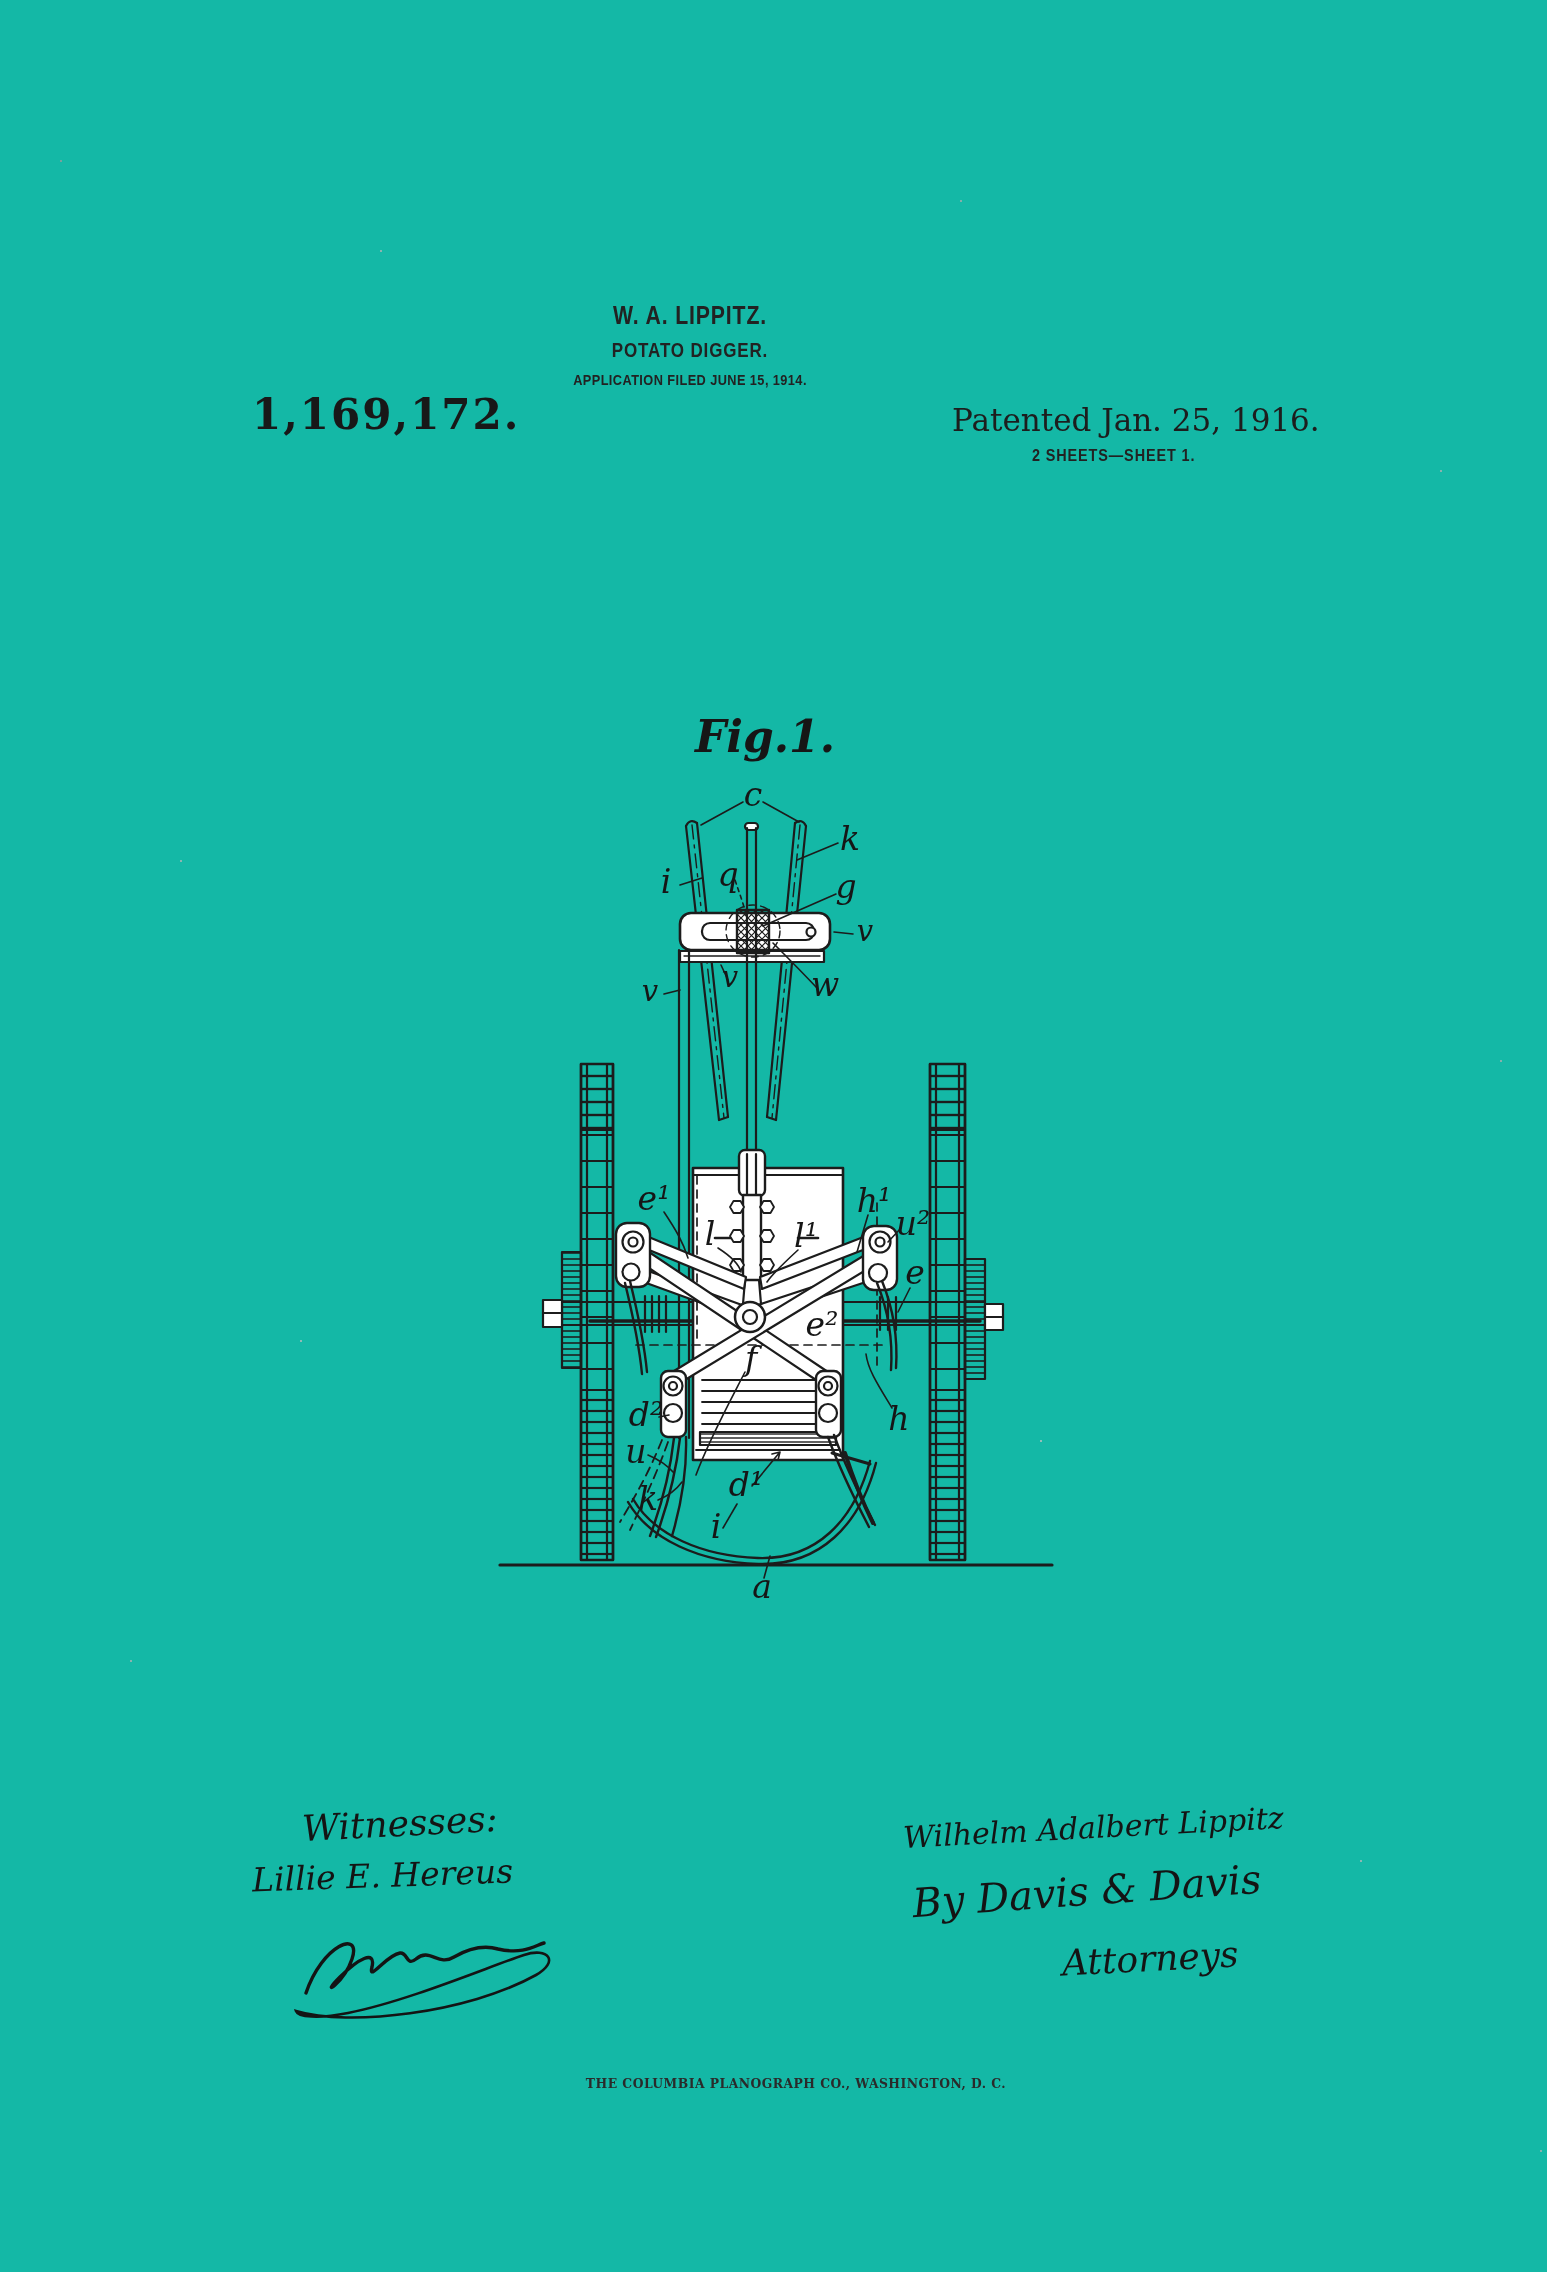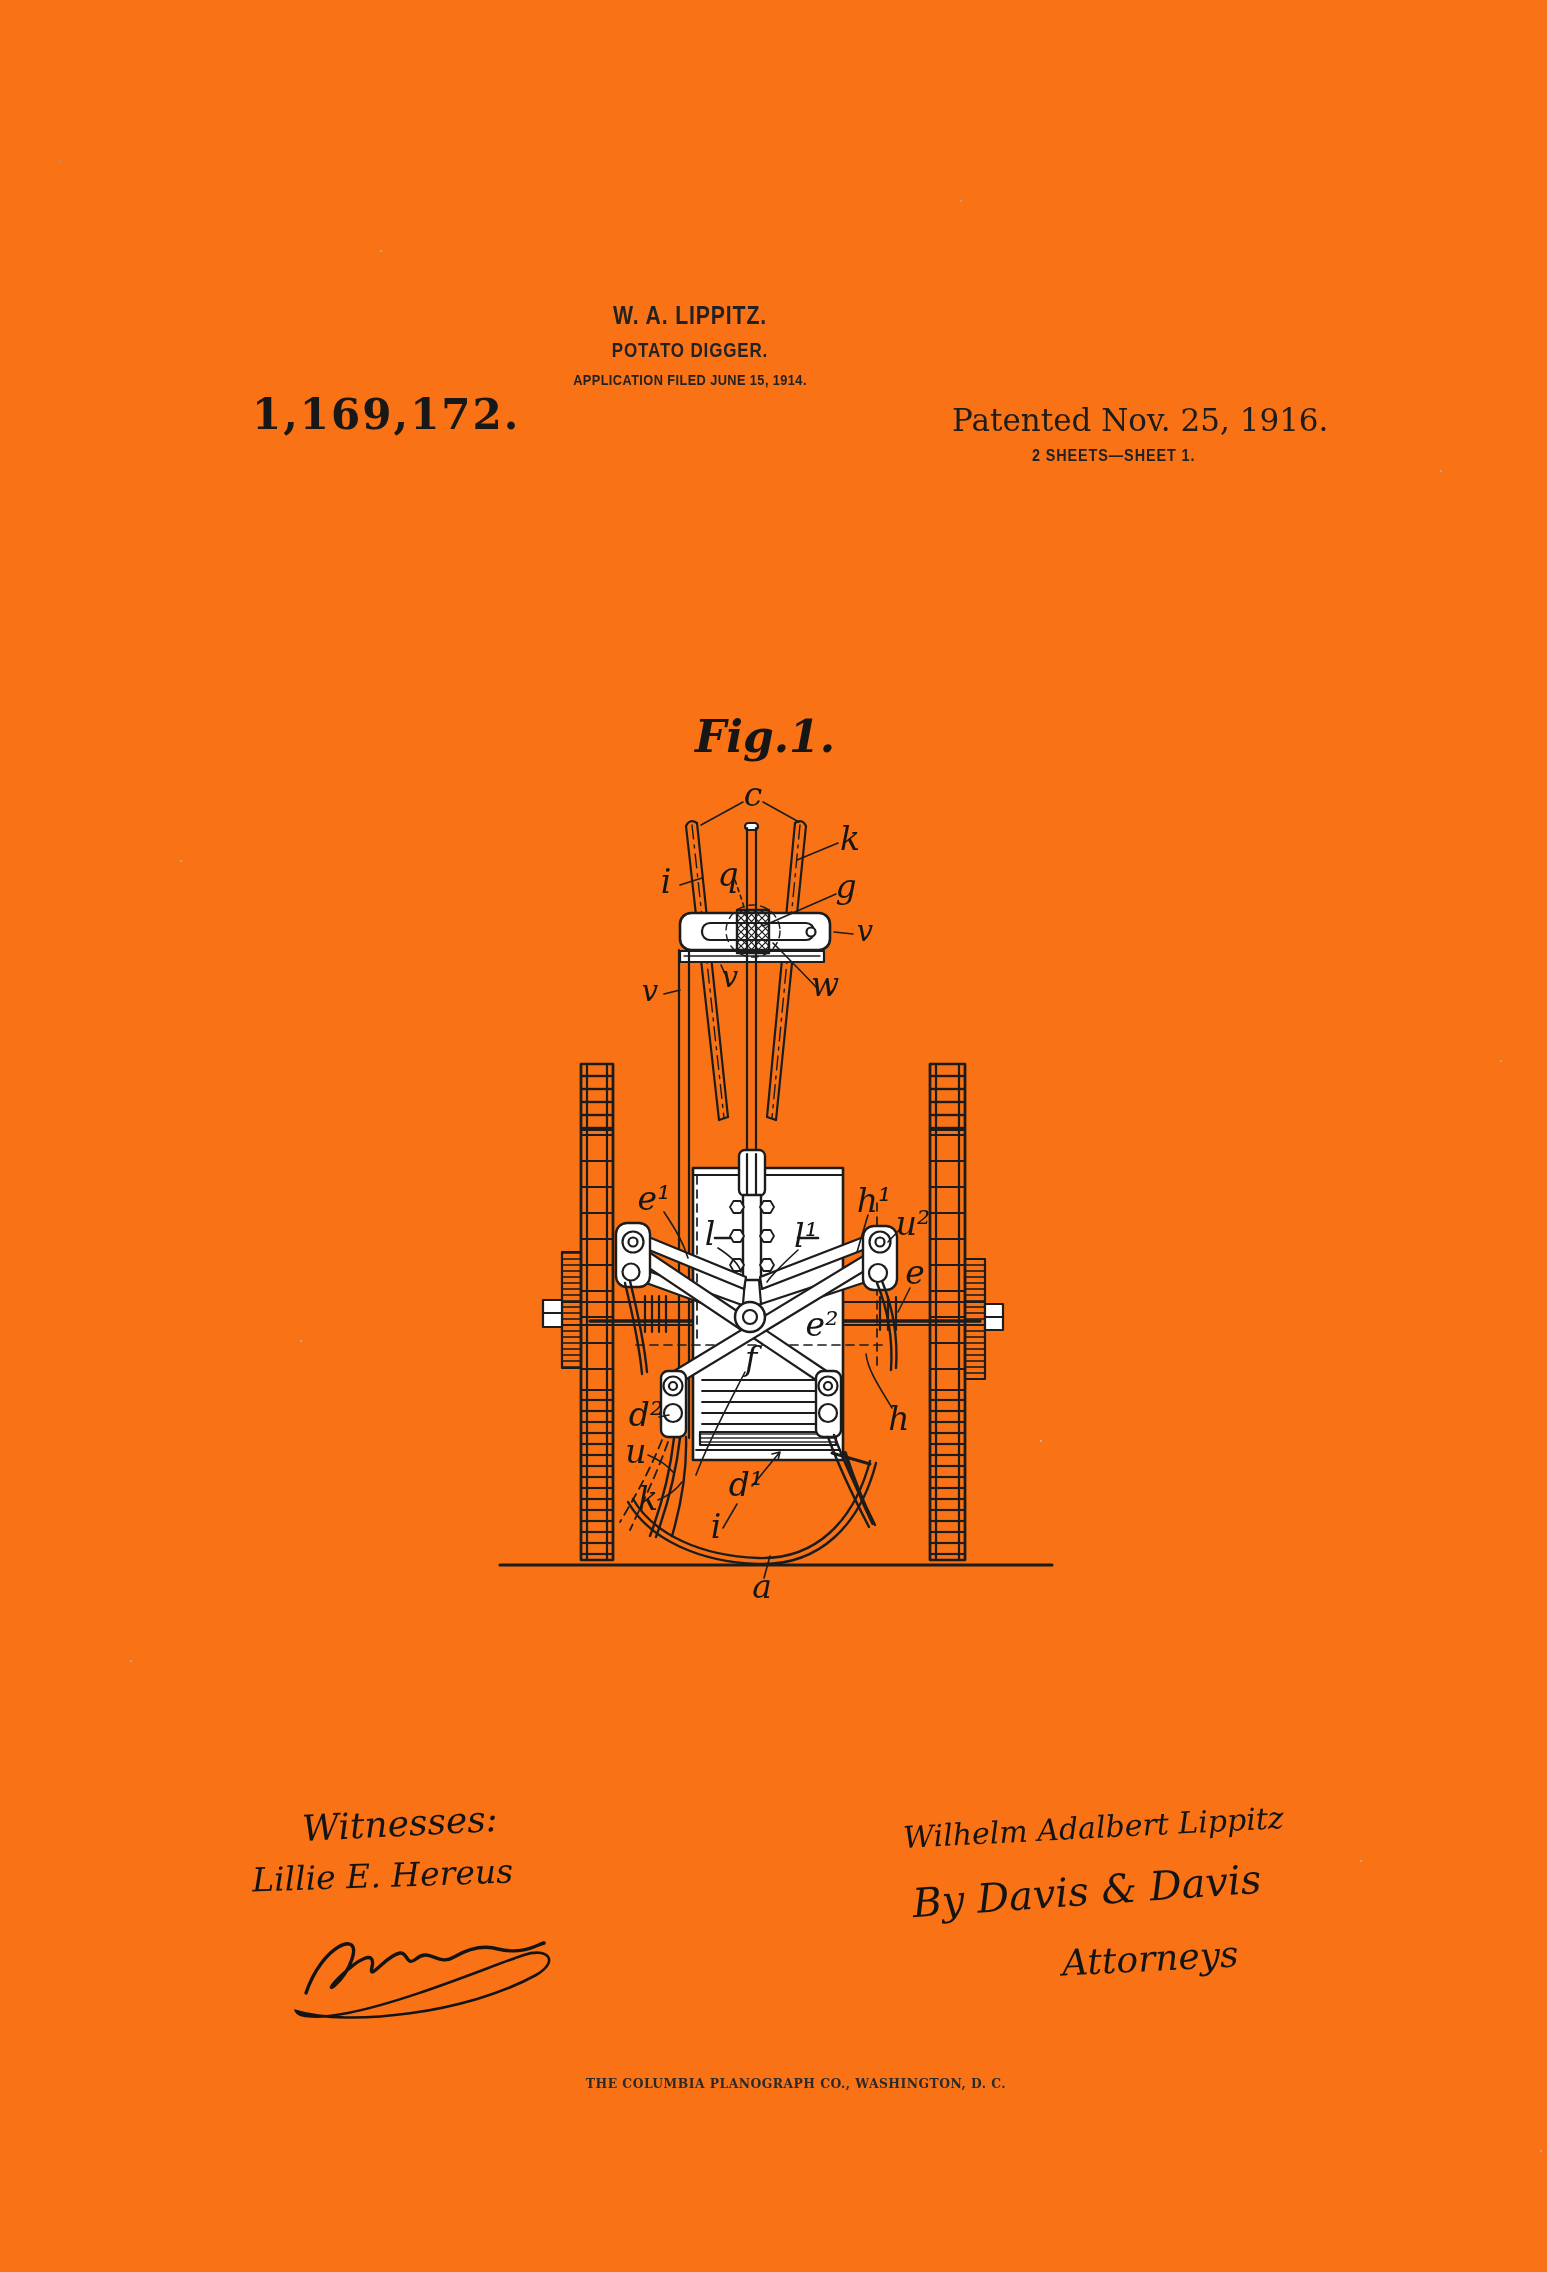--- a/index.html
+++ b/index.html
@@ -1,20 +1,20 @@
 <!DOCTYPE html>
 <html><head>
 <meta charset="utf-8">
 <style>
   html,body{margin:0;padding:0;background:#ffffff;}
   .sheet{
     position:relative;
     width:1547px;height:2272px;
     margin:0 auto;
-    background:#f97316;
+    background:#14b8a6;
     font-family:"Liberation Sans",sans-serif;
     color:#1b1b1b;
     overflow:hidden;
   }
   .abs{position:absolute;}
   .hdr-sans{
     font-family:"Liberation Sans",sans-serif;
     font-weight:700;color:#222;
     text-align:center;white-space:nowrap;
     transform:scaleX(0.85);transform-origin:center;
@@ -50,21 +50,21 @@
 <body>
 
 <div class="sheet">
   <div class="abs speckles" style="left:60px;top:160px"></div>
 
   <div class="abs hdr-sans" style="left:440px;top:301px;width:500px;font-size:25px;letter-spacing:1px">W. A. LIPPITZ.</div>
   <div class="abs hdr-sans" style="left:440px;top:339px;width:500px;font-size:20px;letter-spacing:1px">POTATO DIGGER.</div>
   <div class="abs hdr-sans" style="left:440px;top:371px;width:500px;font-size:15px;letter-spacing:0.5px">APPLICATION FILED JUNE 15, 1914.</div>
 
   <div class="abs serif patnum" style="left:252px;top:390px">1,169,172.</div>
-  <div class="abs serif patented" style="left:952px;top:402px">Patented Nov. 25, 1916.</div>
+  <div class="abs serif patented" style="left:952px;top:402px">Patented Jan. 25, 1916.</div>
   <div class="abs sheets" style="left:1032px;top:447px">2 SHEETS—SHEET 1.</div>
 
   <svg class="abs" style="left:440px;top:680px" width="620" height="930" viewBox="0 0 620 930">
     <defs>
       <pattern id="t12" width="12" height="13" patternUnits="userSpaceOnUse">
           <path d="M0 6 H12" stroke="#1c1c1c" stroke-width="2.4"></path>
         </pattern>
       <pattern id="t26" width="12" height="26" patternUnits="userSpaceOnUse">
           <path d="M0 13 H12" stroke="#1c1c1c" stroke-width="2"></path>
         </pattern>

